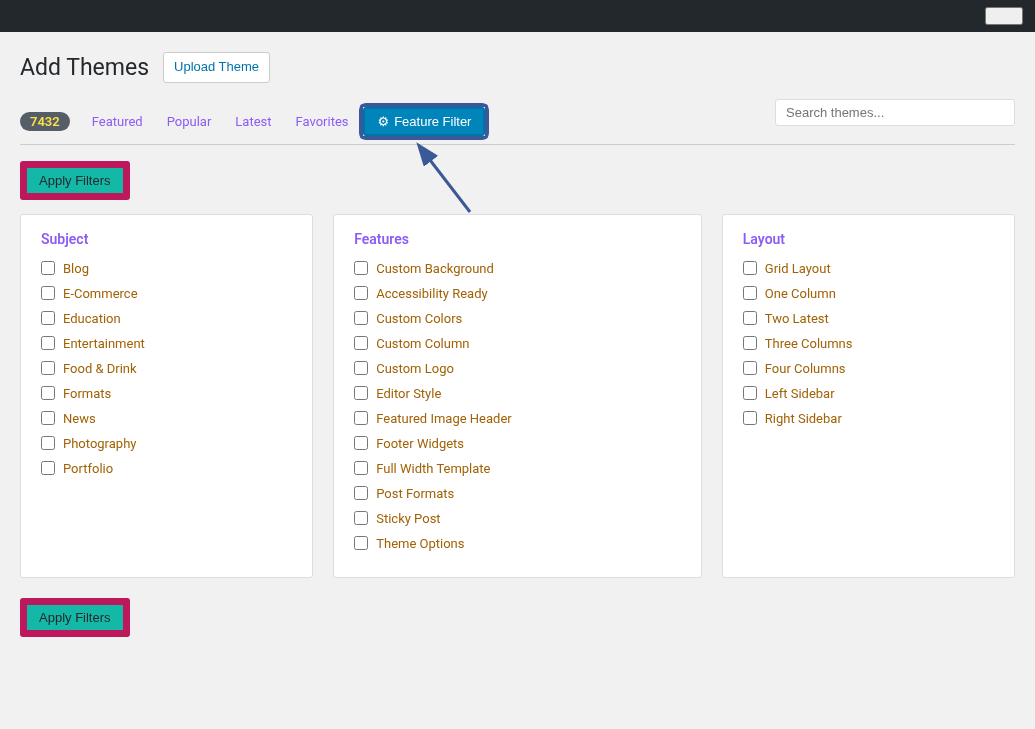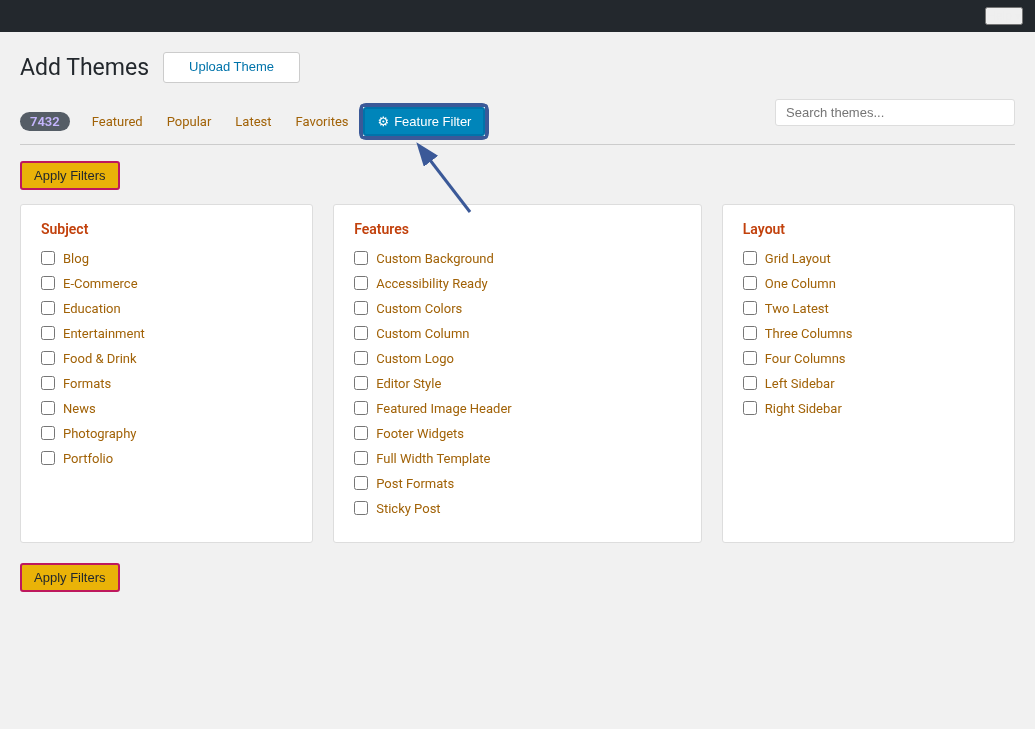--- a/index.html
+++ b/index.html
@@ -45,48 +45,48 @@
     }
     .page-title {
       font-size: 23px;
       font-weight: 400;
       color: #23282d;
     }
     .upload-theme-btn {
       background: #fff;
       border: 1px solid #ccc;
       color: #0073aa;
-      padding: 4px 25px;
+      padding: 4px 10px;
       font-size: 13px;
       border-radius: 3px;
       cursor: pointer;
       line-height: 1.6;
     }
     
     .nav-tabs {
       display: flex;
       align-items: center;
       gap: 0;
       border-bottom: 1px solid #ccc;
       margin-bottom: 16px;
       padding-bottom: 0;
       position: relative;
     }
     .theme-count-badge {
       background: #555d66;
-      color: #c4b5fd;
+      color: #fde047;
       border-radius: 12px;
       padding: 2px 10px;
       font-size: 13px;
       font-weight: 600;
       margin-right: 10px;
     }
     .nav-tab {
       padding: 8px 12px;
-      color: #a16207;
+      color: #8b5cf6;
       text-decoration: none;
       font-size: 13px;
       cursor: pointer;
       border: none;
       background: none;
       line-height: 1.5;
     }
     .feature-filter-btn {
       background: #0085ba;
       color: #fff;
@@ -107,22 +107,22 @@
       padding: 5px 10px;
       border: 1px solid #ddd;
       border-radius: 3px;
       font-size: 13px;
       color: #aaa;
       width: 240px;
       background: #fff;
     }
     
     .apply-filters-btn {
-      background: #eab308;
-      border: 2px solid #be185d;
+      background: #14b8a6;
+      border: 7px solid #be185d;
       color: #23282d;
       padding: 5px 12px;
       font-size: 13px;
       border-radius: 3px;
       cursor: pointer;
       margin-bottom: 14px;
     }
     
     .filter-panels {
       display: flex;
@@ -134,21 +134,21 @@
       border: 1px solid #ddd;
       border-radius: 3px;
       padding: 16px 20px;
       flex: 1;
     }
     .filter-panel.features-panel { flex: 1.3; }
     .panel-title {
       font-size: 14px;
       font-weight: 600;
       margin-bottom: 14px;
-      color: #c2410c;
+      color: #8b5cf6;
     }
     .checkbox-item {
       display: flex;
       align-items: center;
       gap: 8px;
       margin-bottom: 10px;
     }
     .checkbox-item input[type="checkbox"] {
       width: 14px;
       height: 14px;
@@ -308,20 +308,24 @@
             <span class="checkbox-label">Full Width Template</span>
           </label>
           <label class="checkbox-item">
             <input type="checkbox" style="">
             <span class="checkbox-label">Post Formats</span>
           </label>
           <label class="checkbox-item">
             <input type="checkbox" style="">
             <span class="checkbox-label">Sticky Post</span>
           </label>
+          <label class="checkbox-item">
+            <input type="checkbox" style="">
+            <span class="checkbox-label">Theme Options</span>
+          </label>
         </div>
       </div>
 
       <div class="filter-panel">
         <div class="panel-title">Layout</div>
         <div>
           <label class="checkbox-item">
             <input type="checkbox" style="">
             <span class="checkbox-label">Grid Layout</span>
           </label>

